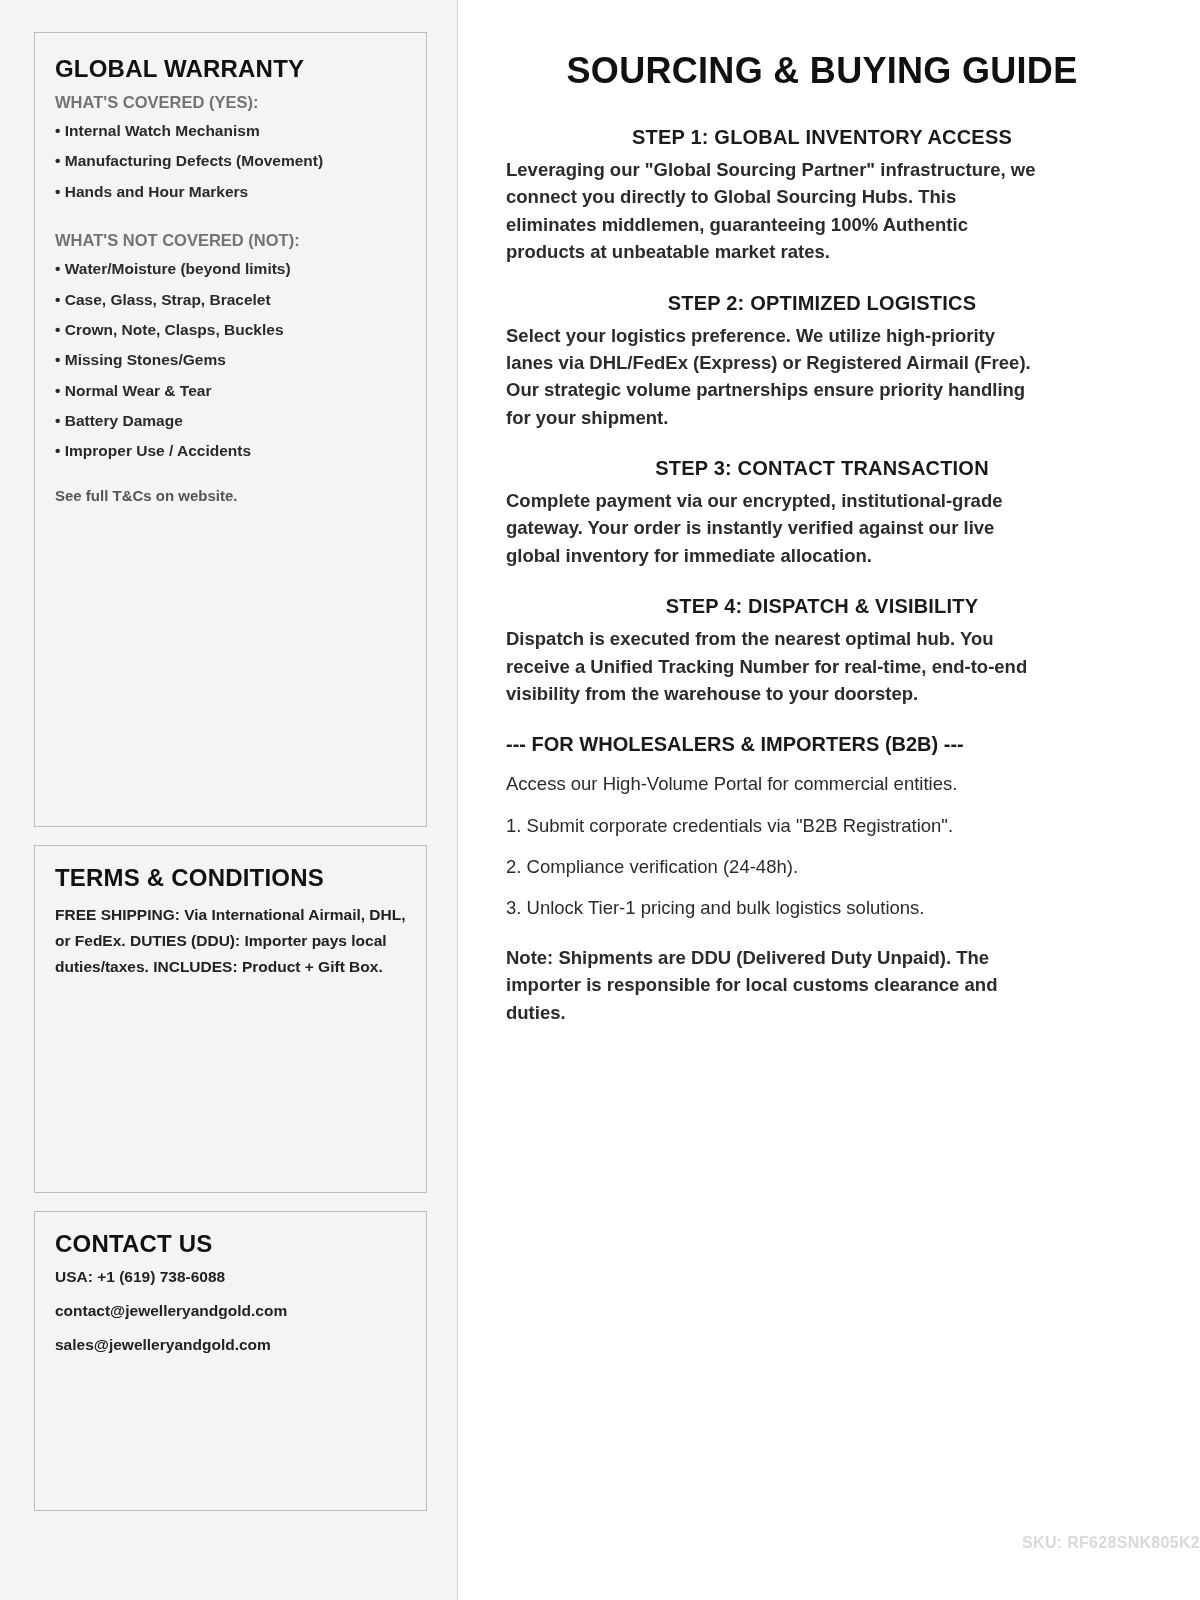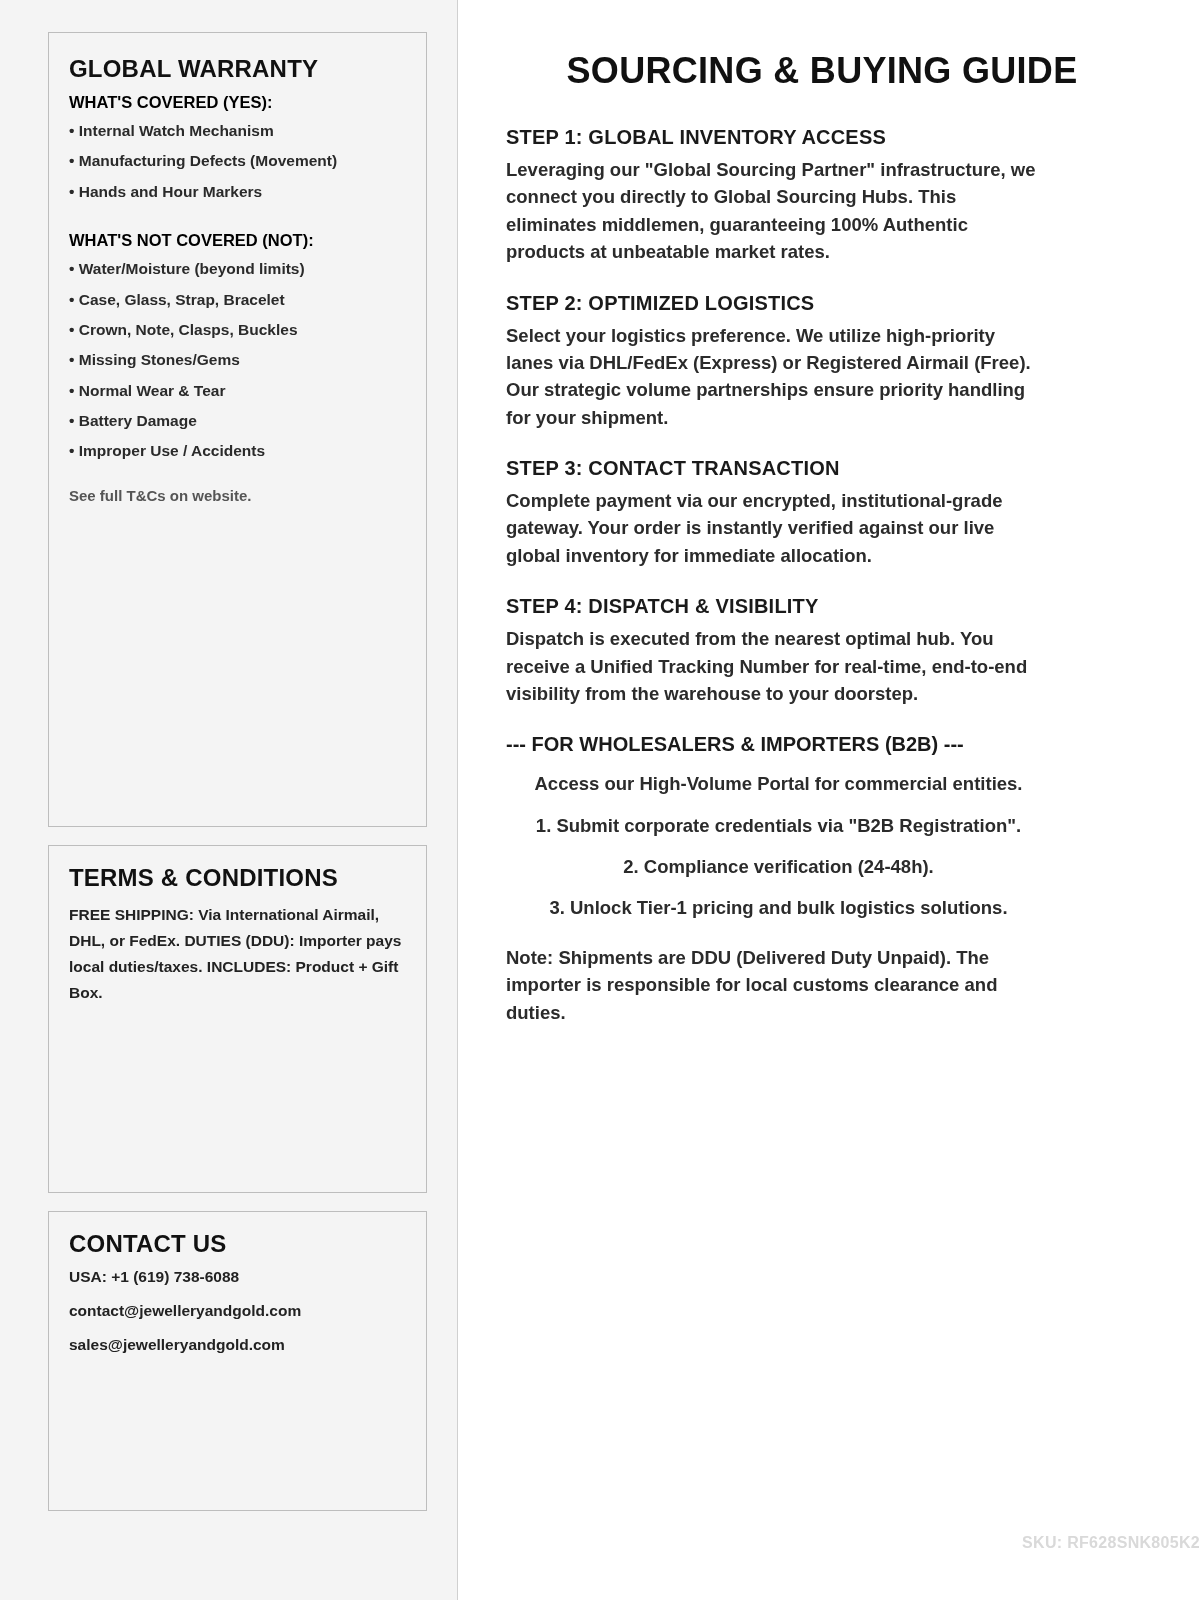--- a/index.html
+++ b/index.html
@@ -20,21 +20,21 @@
     height: 1600px;
     display: flex;
   }
   
   .left-col {
     width: 458px;
     height: 1600px;
     background: #f4f4f4;
     border-right: 1px solid #d0d0d0;
     box-sizing: border-box;
-    padding: 32px 30px 0 48px;
+    padding: 32px 30px 0 34px;
   }
   .panel {
     border: 1px solid #bdbdbd;
     background: #f4f4f4;
     box-sizing: border-box;
     padding: 18px 20px 20px 20px;
     margin-bottom: 18px;
   }
   .panel.warranty { height: 795px; padding-top: 22px; }
   .panel.terms { height: 348px; }
@@ -44,21 +44,21 @@
     font-size: 24px;
     font-weight: bold;
     letter-spacing: 0.2px;
     margin: 0 0 10px 0;
     color: #111;
   }
   .sub-title {
     font-size: 16.5px;
     font-weight: bold;
     margin: 6px 0 9px 0;
-    color: #000000;
+    color: #737373;
   }
   .sub-title.second { margin-top: 30px; }
   .bullet {
     font-size: 15.5px;
     font-weight: bold;
     color: #2a2a2a;
     margin: 0 0 11px 0;
     line-height: 1.25;
   }
   .note-line {
@@ -97,43 +97,43 @@
     letter-spacing: 0.3px;
     margin: 0 0 34px 0;
     color: #111;
   }
   .step-head {
     font-size: 20px;
     font-weight: bold;
     color: #1a1a1a;
     margin: 0 0 7px 0;
     letter-spacing: 0.2px;
+    text-align: center;
   }
   .step-body {
     font-size: 18.5px;
     font-weight: bold;
     line-height: 1.48;
     color: #2b2b2b;
     margin: 0 0 26px 0;
     max-width: 540px;
   }
   .b2b-head {
     font-size: 20px;
     font-weight: bold;
     color: #1a1a1a;
     margin: 4px 0 14px 0;
   }
   .b2b-line {
     font-size: 18.5px;
-    font-weight: bold;
+    font-weight: normal;
     line-height: 1.48;
     color: #2b2b2b;
     margin: 0 0 14px 0;
     max-width: 545px;
-    text-align: center;
   }
   .b2b-note {
     font-size: 18.5px;
     font-weight: bold;
     line-height: 1.48;
     color: #2b2b2b;
     margin: 22px 0 0 0;
     max-width: 500px;
   }
   .sku {

